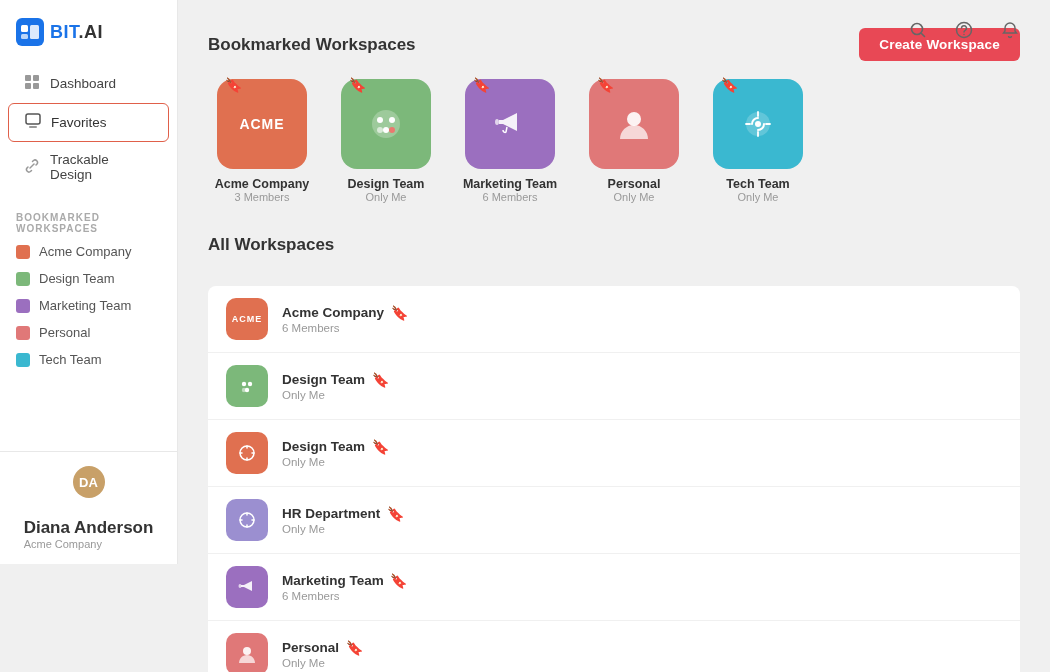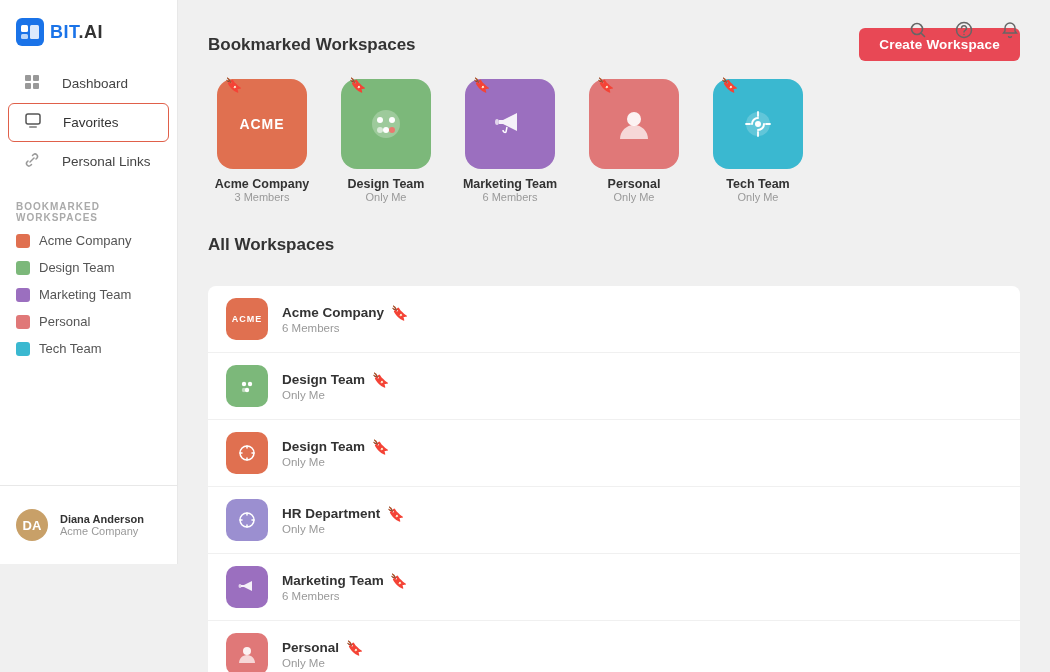--- a/index.html
+++ b/index.html
@@ -24,21 +24,21 @@
     .logo-icon {
       width: 28px;
       height: 28px;
     }
 
     .sidebar-nav { padding: 4px 0 8px 0; }
     .sidebar-nav-item {
       display: flex;
       align-items: center;
       padding: 9px 16px;
-      gap: 22px;
+      gap: 10px;
       cursor: pointer;
       font-size: 13.5px;
       color: #444;
       border-radius: 6px;
       margin: 1px 8px;
     }
     .sidebar-nav-item.active {
       background: #fff;
       border: 1.5px solid #e0604a;
       color: #333;
@@ -65,40 +65,41 @@
     }
     .ws-dot {
       width: 14px;
       height: 14px;
       border-radius: 3px;
       flex-shrink: 0;
     }
 
     .sidebar-footer {
       margin-top: auto;
-      padding: 23px 16px;
+      padding: 14px 16px;
       border-top: 1px solid #e8e8e8;
       display: flex;
       align-items: center;
-      gap: 12px;
+      gap: 20px;
+      flex-direction: column;
     }
     .avatar-small {
       width: 32px;
       height: 32px;
       border-radius: 50%;
       background: #c8a068;
       overflow: hidden;
       display: flex;
       align-items: center;
       justify-content: center;
       font-size: 13px;
       color: white;
       font-weight: 600;
     }
-    .footer-user-name { font-size: 11px; font-weight: 600; color: #333; }
+    .footer-user-name { font-size: 17px; font-weight: 600; color: #333; }
     .footer-user-company { font-size: 11px; color: #999; }
 
     
     .main-content {
       flex: 1;
       background: #f0f0f0;
       overflow-y: auto;
       padding: 28px 30px;
     }
 
@@ -284,21 +285,21 @@
       <span>Favorites</span>
     </div>
     <div class="sidebar-nav-item">
       <span class="nav-icon">
         <svg width="16" height="16" viewBox="0 0 16 16" fill="none">
             <path d="M6 10l4-4" stroke="#999" stroke-width="1.5" stroke-linecap="round"></path>
             <path d="M4 9l-1 1a2.5 2.5 0 003.5 3.5l1-1" stroke="#999" stroke-width="1.5" stroke-linecap="round"></path>
             <path d="M12 7l1-1A2.5 2.5 0 009.5 2.5L8.5 3.5" stroke="#999" stroke-width="1.5" stroke-linecap="round"></path>
           </svg>
       </span>
-      <span>Personal Links</span>
+      <span>Trackable Design</span>
     </div>
   </div>
 
 
   <div class="sidebar-section-label">BOOKMARKED WORKSPACES</div>
 
   <div>
     <div class="sidebar-workspace-item">
       <div class="ws-dot" style="background:#e07050;"></div>
       <span>Acme Company</span>

